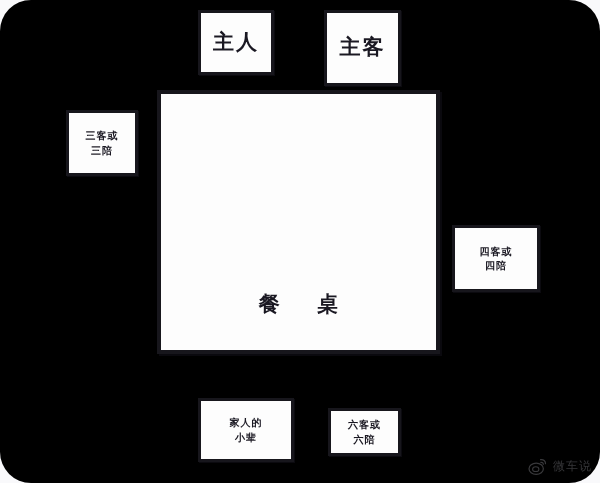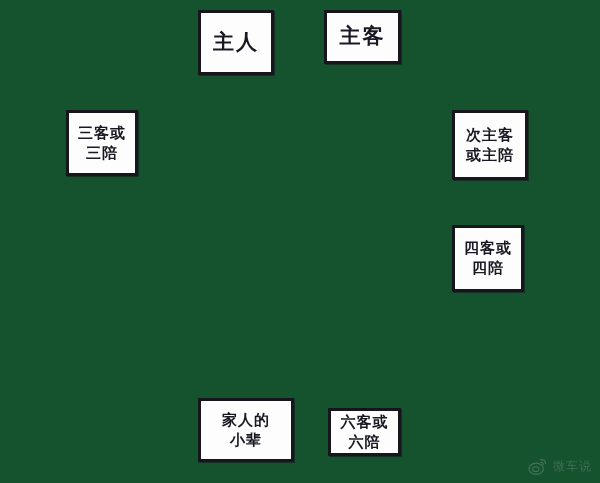--- a/index.html
+++ b/index.html
@@ -10,21 +10,22 @@
     width: 600px;
     height: 483px;
     background: #f9f9fb;
     font-family: "DejaVu Sans", "Liberation Sans", sans-serif;
     overflow: hidden;
   }
   #diagram {
     position: relative;
     width: 600px;
     height: 483px;
-    background: #14532d;
+    background: #000000;
+    border-radius: 31px;
   }
 
   
   .seat-box {
     position: absolute;
     box-sizing: border-box;
     background: #fdfdfd;
     border: 3px solid #17161c;
     display: flex;
     flex-direction: column;
@@ -41,33 +42,33 @@
     line-height: 1.12;
   }
 
   
   .single .line {
     font-size: 21px;
     letter-spacing: 2px;
   }
   
   .double .line {
-    font-size: 15px;
+    font-size: 10px;
   }
   .double .line.l1 { margin-bottom: 3px; }
 
   
   #seat-host      { left: 198px; top: 10px;  width: 76px;  height: 65px; }
-  #seat-maincuest { left: 324px; top: 10px;  width: 77px;  height: 54px; }
+  #seat-maincuest { left: 324px; top: 10px;  width: 77px;  height: 76px; }
 
   #seat-left-3    { left: 66px;  top: 110px; width: 72px;  height: 66px; }
   #seat-left-5    { left: 68px;  top: 227px; width: 72px;  height: 68px; }
 
   #seat-right-2   { left: 452px; top: 110px; width: 76px;  height: 70px; }
-  #seat-right-4   { left: 452px; top: 225px; width: 72px;  height: 67px; }
+  #seat-right-4   { left: 452px; top: 225px; width: 88px;  height: 67px; }
 
   #seat-family    { left: 198px; top: 398px; width: 96px;  height: 64px; }
   #seat-bottom-6  { left: 328px; top: 408px; width: 73px;  height: 48px; }
 
   
   #seat-left-3 .line,
   #seat-left-5 .line,
   #seat-right-4 .line,
   #seat-right-2 .line { text-align: left; }
 
@@ -131,40 +132,39 @@
   <div class="seat-box single" id="seat-maincuest">
     <div class="line l1">主客</div>
   </div>
 
   <div class="seat-box double" id="seat-left-3">
     <div class="line l1">三客或</div>
     <div class="line l2">三陪</div>
   </div>
 
 
-  <div class="seat-box double" id="seat-right-2">
-    <div class="line l1">次主客</div>
-    <div class="line l2">或主陪</div>
-  </div>
 
   <div class="seat-box double" id="seat-right-4">
     <div class="line l1">四客或</div>
     <div class="line l2">四陪</div>
   </div>
 
   <div class="seat-box double" id="seat-family">
     <div class="line l1">家人的</div>
     <div class="line l2">小辈</div>
   </div>
 
   <div class="seat-box double" id="seat-bottom-6">
     <div class="line l1">六客或</div>
     <div class="line l2">六陪</div>
   </div>
 
+  <div id="dining-table">
+    <div id="table-label">餐 桌</div>
+  </div>
 
   <div id="watermark">
     <span class="wm-logo">
       <svg viewBox="0 0 24 24" width="21" height="21" aria-hidden="true">
         <ellipse cx="10.5" cy="14.5" rx="8.2" ry="6.4" fill="none" stroke="#a8a8b0" stroke-width="1.4"></ellipse>
         <ellipse cx="10" cy="15" rx="3.6" ry="2.8" fill="none" stroke="#a8a8b0" stroke-width="1.2"></ellipse>
         <path d="M15.5 4.2c3.2-0.6 6 1.6 5.6 4.6" fill="none" stroke="#a8a8b0" stroke-width="1.4" stroke-linecap="round"></path>
         <path d="M15.8 7.3c1.6-0.3 3 0.8 2.8 2.3" fill="none" stroke="#a8a8b0" stroke-width="1.3" stroke-linecap="round"></path>
       </svg>
     </span>

